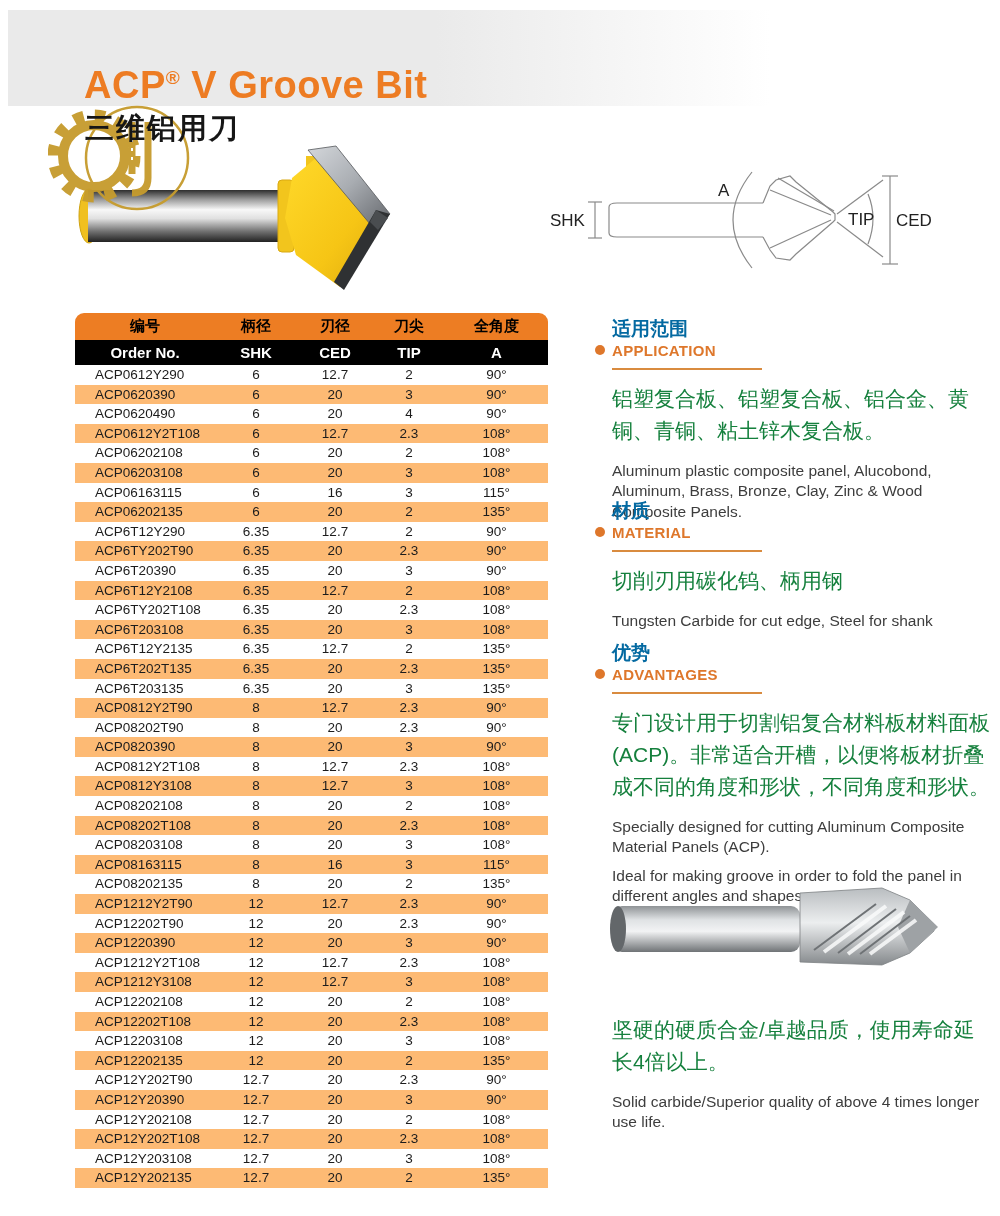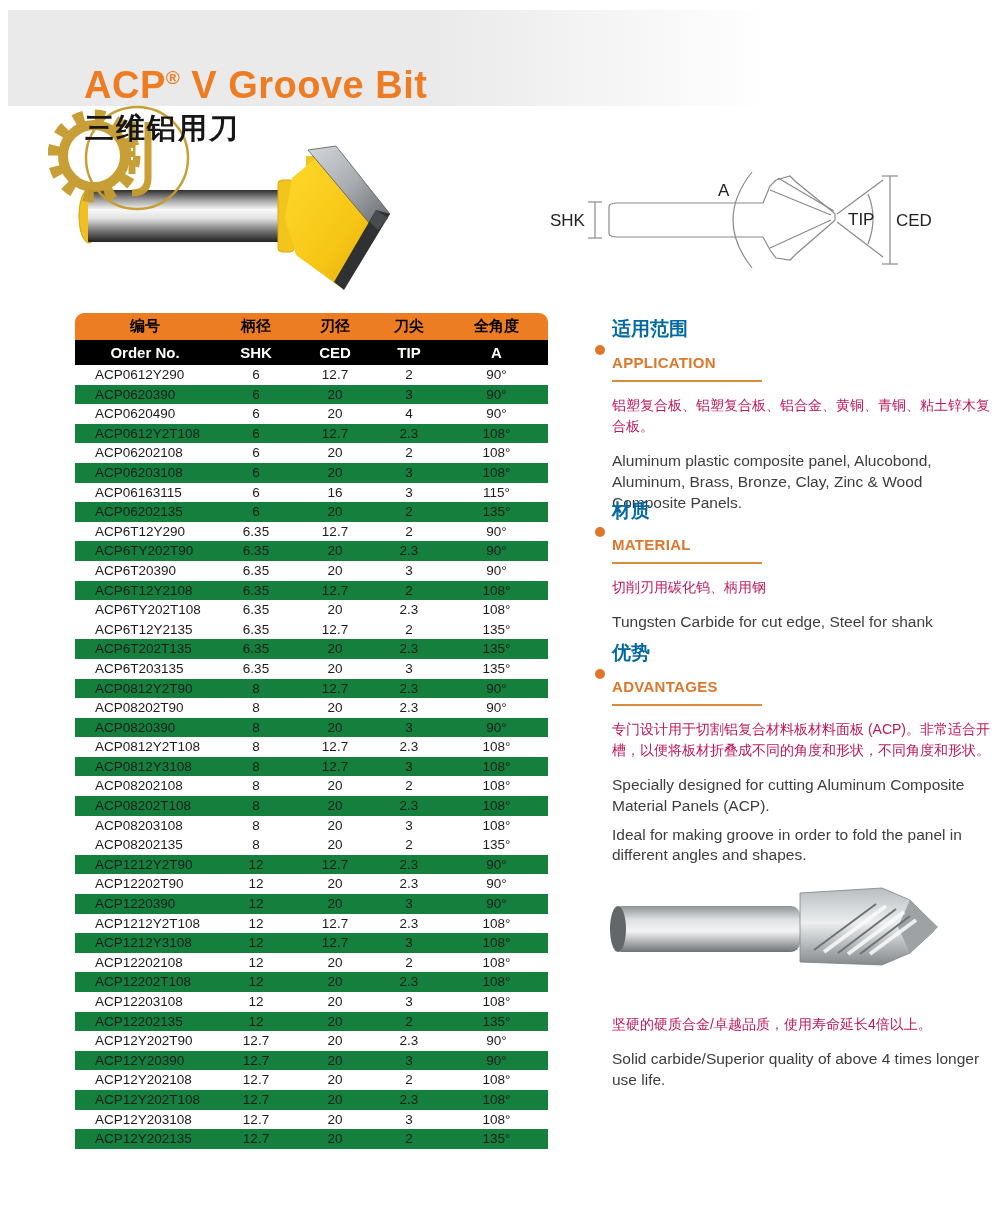--- a/index.html
+++ b/index.html
@@ -31,29 +31,29 @@
   table.spec{border-collapse:separate;border-spacing:0;table-layout:fixed;width:473px;}
   table.spec th,table.spec td{padding:0;margin:0;}
   tr.hdr-cn{background:#ED7D23;}
   tr.hdr-cn th{height:27px;color:#000000;font-size:15px;font-weight:bold;text-align:center;}
   tr.hdr-en{background:#000000;}
   tr.hdr-en th{height:25px;color:#ffffff;font-size:15px;font-weight:bold;text-align:center;}
   tr.hdr-cn th:first-child,tr.hdr-en th:first-child{text-align:center;}
   tbody td{height:19.6px;line-height:19.6px;font-size:13.5px;color:#1c1c1c;
            text-align:center;white-space:nowrap;}
   tbody td.order{text-align:left;padding-left:20px;}
-  tbody tr.alt{background:#15803d;border-radius:6px;}
+  tbody tr.alt{background:#fdba74;border-radius:6px;}
 
   
   .section{position:absolute;left:612px;width:380px;}
   .bullet{position:absolute;left:-17px;width:10px;height:10px;border-radius:50%;background:#DE772B;}
   .sec-title-cn{font-size:19px;font-weight:bold;color:#0369a1;line-height:1.15;}
-  .sec-title-en{font-size:15px;font-weight:bold;color:#DE772B;letter-spacing:.3px;margin-top:14px;}
+  .sec-title-en{font-size:15px;font-weight:bold;color:#DE772B;letter-spacing:.3px;margin-top:2px;}
   .sec-rule{width:150px;border-bottom:2px solid #D98B3F;margin-top:9px;}
-  .body-cn{margin-top:13px;font-size:14px;color:#be185d;line-height:1.52;}
+  .body-cn{margin-top:13px;font-size:21px;color:#15803d;line-height:1.52;}
   .body-en{margin-top:14px;font-size:15.5px;color:#3d3d3d;line-height:1.33;}
 </style>
 </head>
 <body>
 
 <div class="page">
 
   <div class="top-band"></div>
 
   <svg class="logo" width="152" height="162" viewBox="0 0 152 162">
@@ -235,20 +235,27 @@
             <td>2</td>
             <td>108°</td>
           </tr>
           <tr>
             <td class="order">ACP6TY202T108</td>
             <td>6.35</td>
             <td>20</td>
             <td>2.3</td>
             <td>108°</td>
           </tr>
+          <tr class="alt">
+            <td class="order">ACP6T203108</td>
+            <td>6.35</td>
+            <td>20</td>
+            <td>3</td>
+            <td>108°</td>
+          </tr>
           <tr>
             <td class="order">ACP6T12Y2135</td>
             <td>6.35</td>
             <td>12.7</td>
             <td>2</td>
             <td>135°</td>
           </tr>
           <tr class="alt">
             <td class="order">ACP6T202T135</td>
             <td>6.35</td>
@@ -311,20 +318,27 @@
             <td>20</td>
             <td>2.3</td>
             <td>108°</td>
           </tr>
           <tr>
             <td class="order">ACP08203108</td>
             <td>8</td>
             <td>20</td>
             <td>3</td>
             <td>108°</td>
+          </tr>
+          <tr class="alt">
+            <td class="order">ACP08163115</td>
+            <td>8</td>
+            <td>16</td>
+            <td>3</td>
+            <td>115°</td>
           </tr>
           <tr>
             <td class="order">ACP08202135</td>
             <td>8</td>
             <td>20</td>
             <td>2</td>
             <td>135°</td>
           </tr>
           <tr class="alt">
             <td class="order">ACP1212Y2T90</td>

